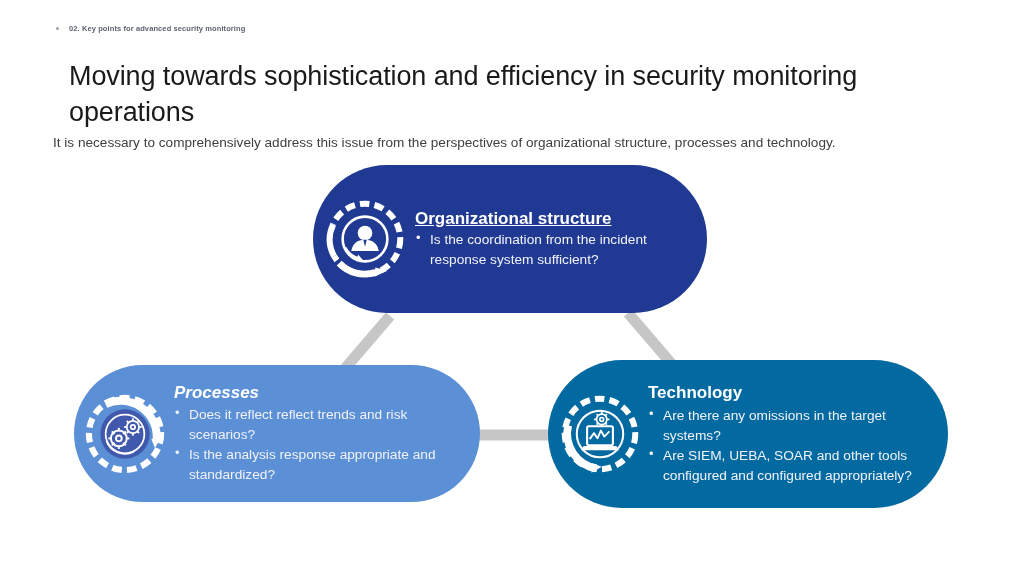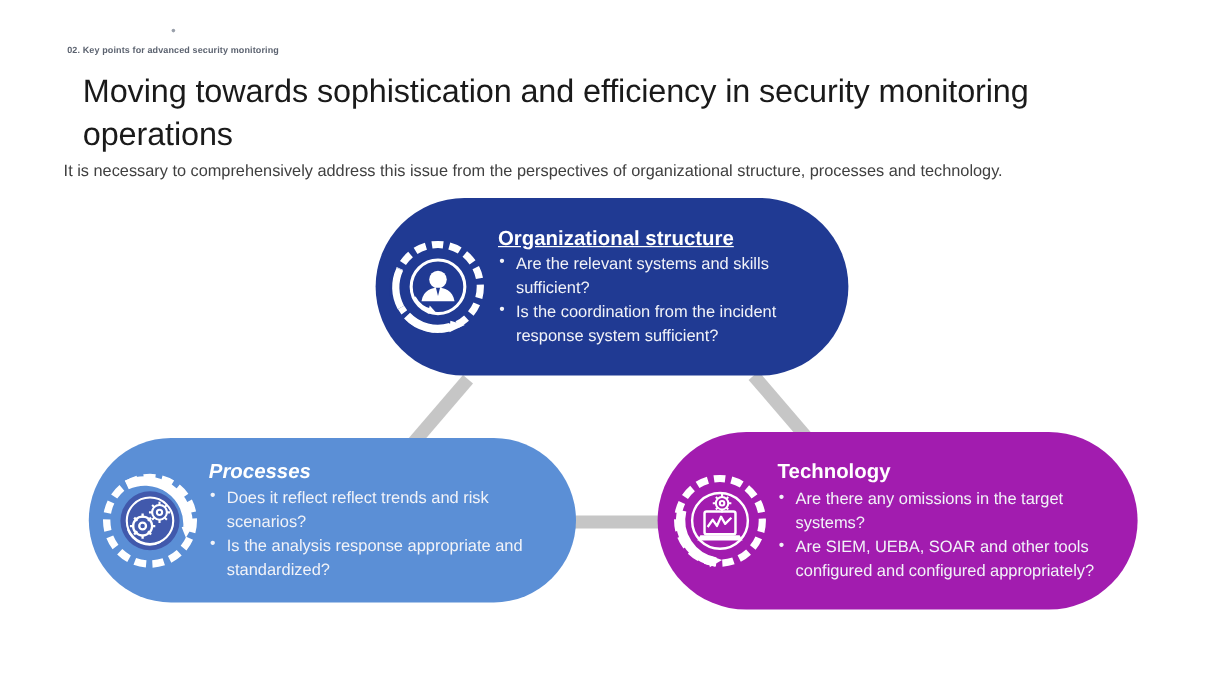--- a/index.html
+++ b/index.html
@@ -16,21 +16,20 @@
   }
 
   
   .eyebrow {
     position: absolute;
     left: 56px;
     top: 24px;
     display: flex;
     align-items: center;
     gap: 10px;
-    flex-direction: column;
   }
   .eyebrow-dot {
     width: 3px;
     height: 3px;
     background: #9aa0ab;
     border-radius: 50%;
     display: block;
   }
   .eyebrow-text {
     font-size: 7.5px;
@@ -159,21 +158,21 @@
   }
   #pill-proc .pill-icon { width: 98px; margin-left: 2px; }
   #pill-proc .pill-title { color: #ffffff; font-style: italic; }
 
   
   #pill-tech {
     left: 548px;
     top: 210px;
     width: 400px;
     height: 148px;
-    background: #a21caf;
+    background: #0369a1;
     border-radius: 74px;
   }
   #pill-tech .pill-icon { width: 96px; margin-left: 4px; }
 
   .icon-svg { display: block; }
 </style>
 </head>
 <body>
 
 <div class="eyebrow">
@@ -217,21 +216,20 @@
 
           <circle cx="50" cy="43" r="8.5" fill="#ffffff"></circle>
 
           <path d="M 34 64 C 36 53 44 51 50 51 C 56 51 64 53 66 64 Z" fill="#ffffff"></path>
           <path d="M 48 51 L 50 59 L 52 51" fill="#203a93"></path>
         </svg>
       </div>
       <div class="pill-body">
         <div class="pill-title">Organizational structure</div>
         <ul class="pill-list">
-          <li>Are the relevant systems and skills sufficient?</li>
           <li>Is the coordination from the incident response system sufficient?</li>
         </ul>
       </div>
     </div>
   </div>
 
   <div class="pill" id="pill-proc">
     <div class="pill-inner">
       <div class="pill-icon">
         <svg class="icon-svg" viewBox="0 0 100 100" width="88" height="88" aria-hidden="true">

